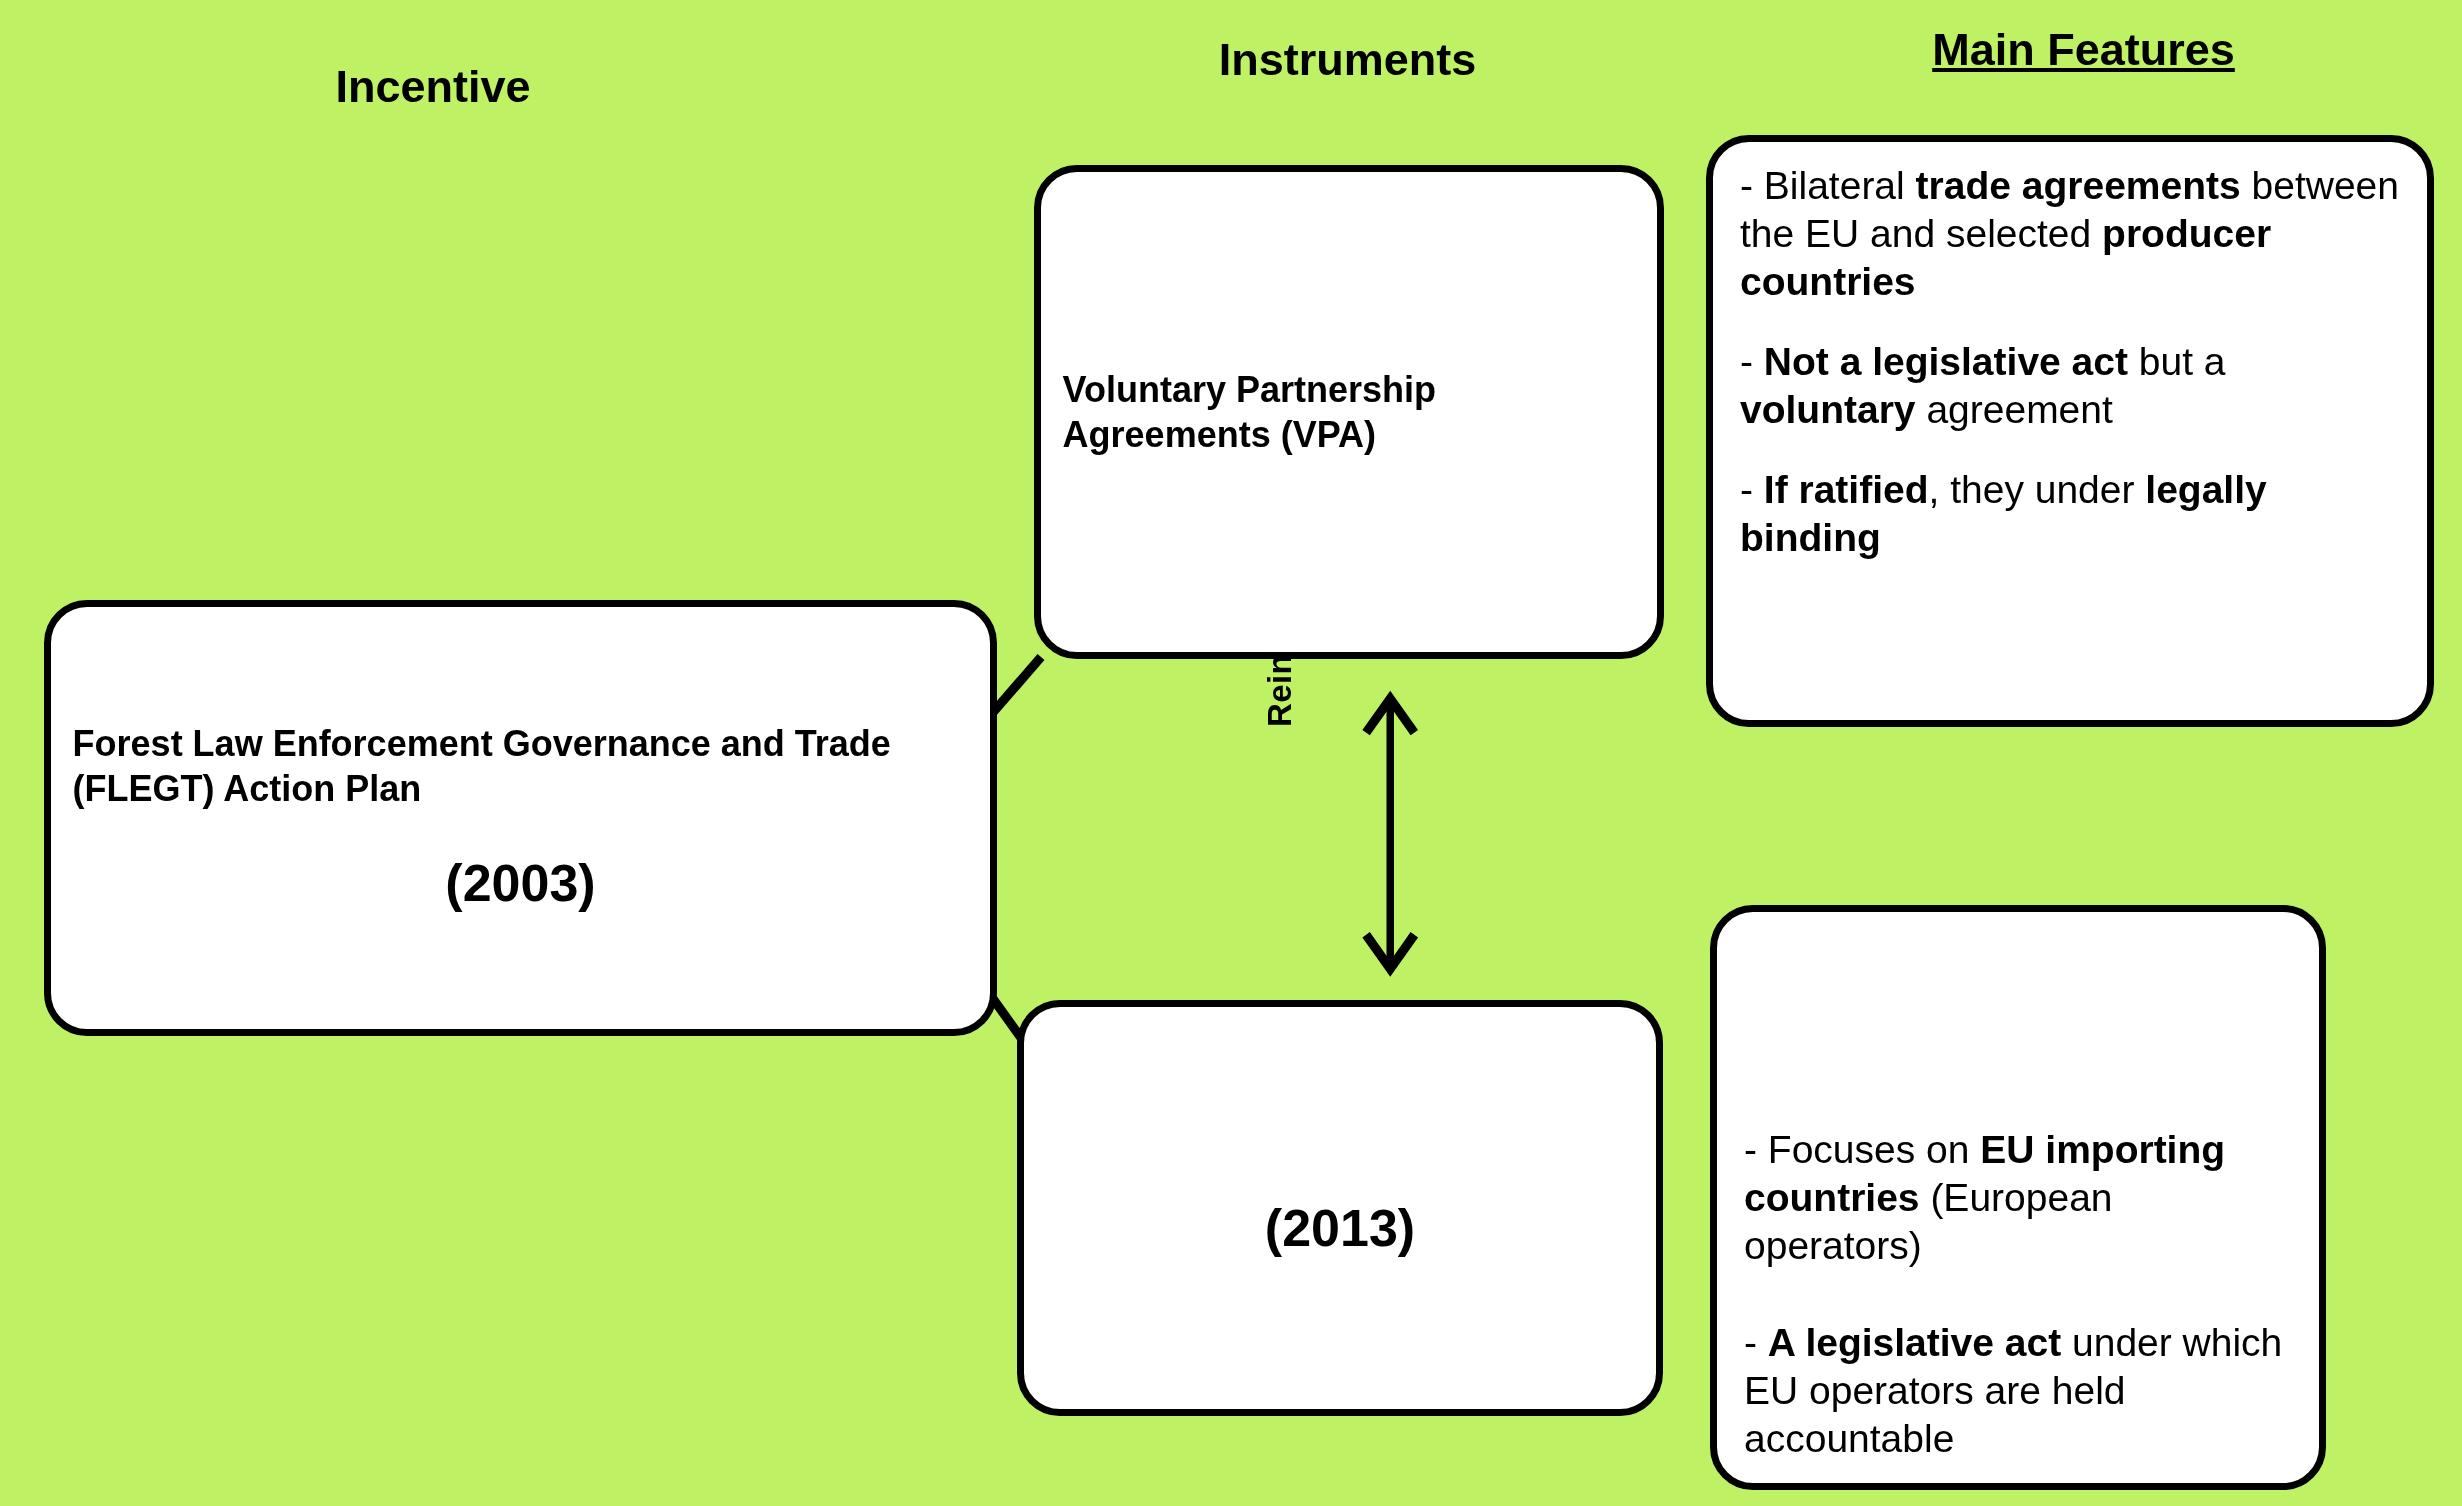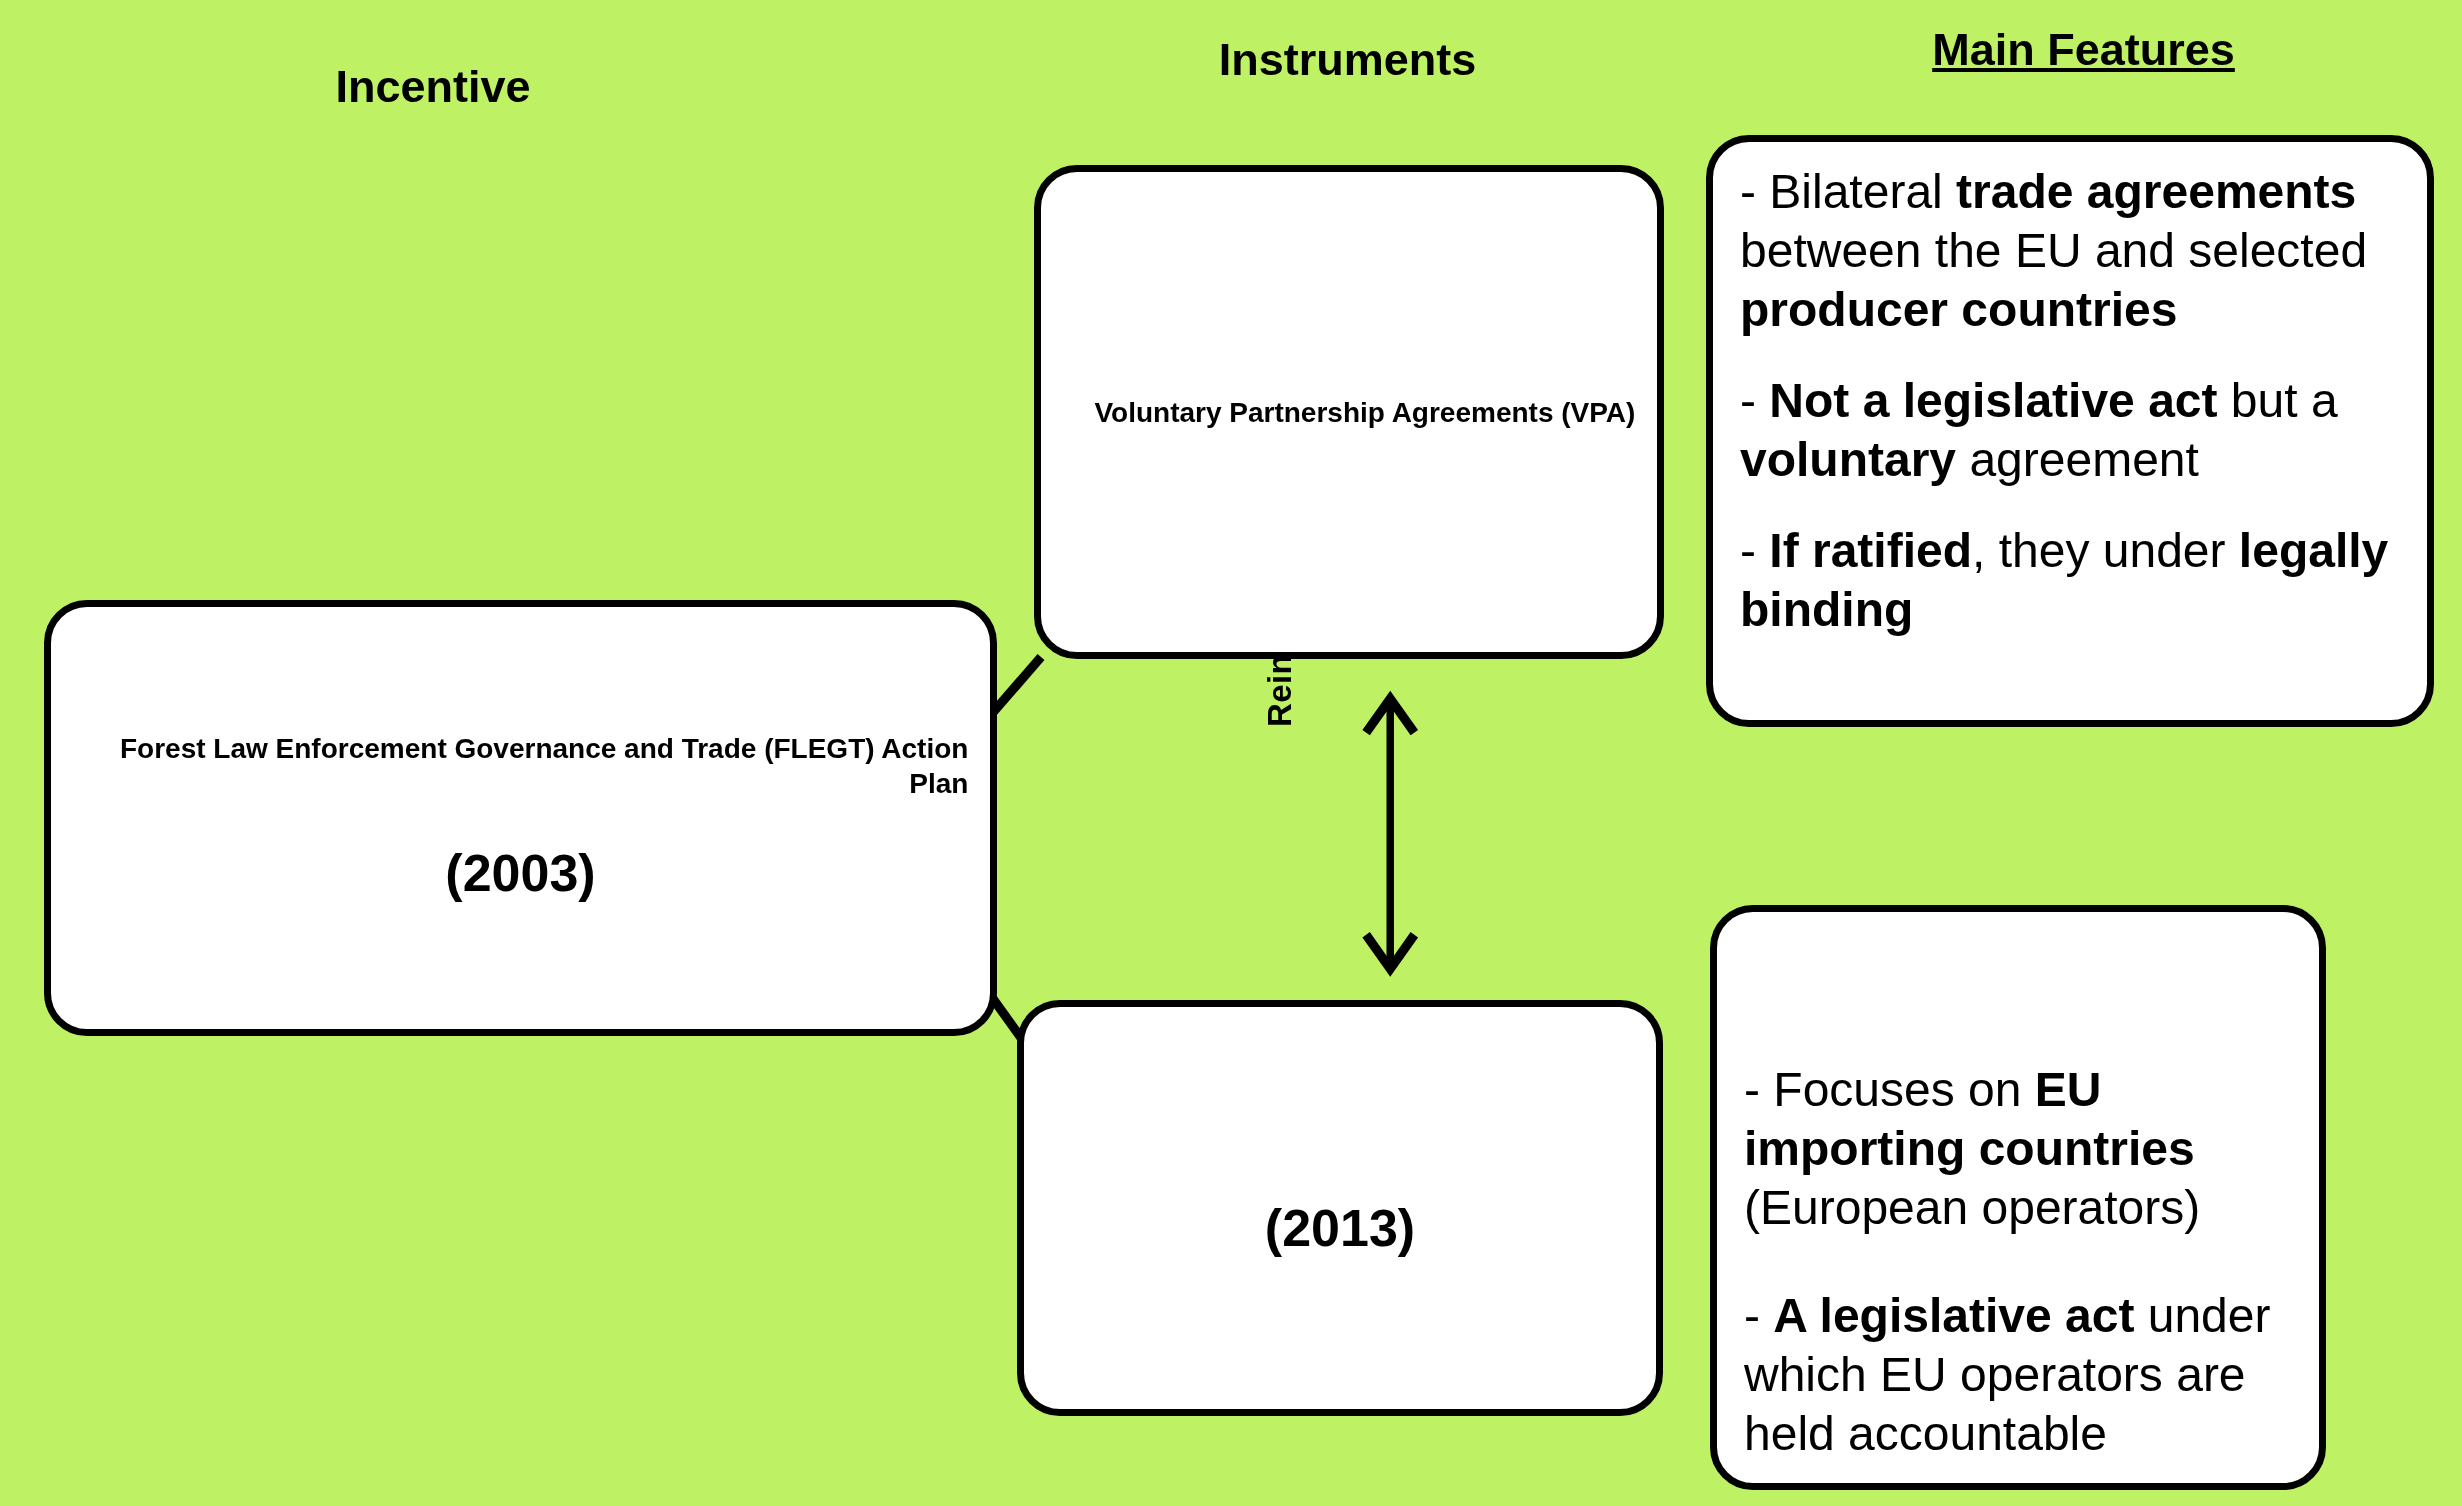--- a/index.html
+++ b/index.html
@@ -50,23 +50,23 @@
     background: #ffffff;
     border: 7.5px solid #000000;
     border-radius: 43px;
     display: flex;
     flex-direction: column;
     justify-content: center;
   }
 
   .node-title {
     font-weight: bold;
-    font-size: 28px;
+    font-size: 36px;
     line-height: 1.25;
-    text-align: right;
+    text-align: left;
     padding: 0 21.6px;
   }
   .node-year {
     font-weight: bold;
     font-size: 52px;
     line-height: 1.25;
     text-align: center;
     margin-top: 40px;
   }
 
@@ -82,21 +82,21 @@
     background: #ffffff;
     border: 7.5px solid #000000;
     border-radius: 43px;
     padding: 20px 25px 20px 27px;
   }
   #feat-vpa  { left: 1706px; top: 135px;  width: 728px;  height: 592px; }
   #feat-eutr { left: 1710px; top: 905px; width: 616px;  height: 585px;
                display: flex; flex-direction: column; justify-content: flex-end; }
 
   .feature-item {
-    font-size: 48px;
+    font-size: 39px;
     line-height: 1.23;
     margin-bottom: 32px;
     text-align: left;
   }
   .feature-item:last-child { margin-bottom: 0; }
   .feature-item b { font-weight: bold; }
 
   #feat-eutr .feature-item { margin-bottom: 37px; }
   #feat-eutr .feature-item:last-child { margin-bottom: 0; margin-top: 12px; }
 

